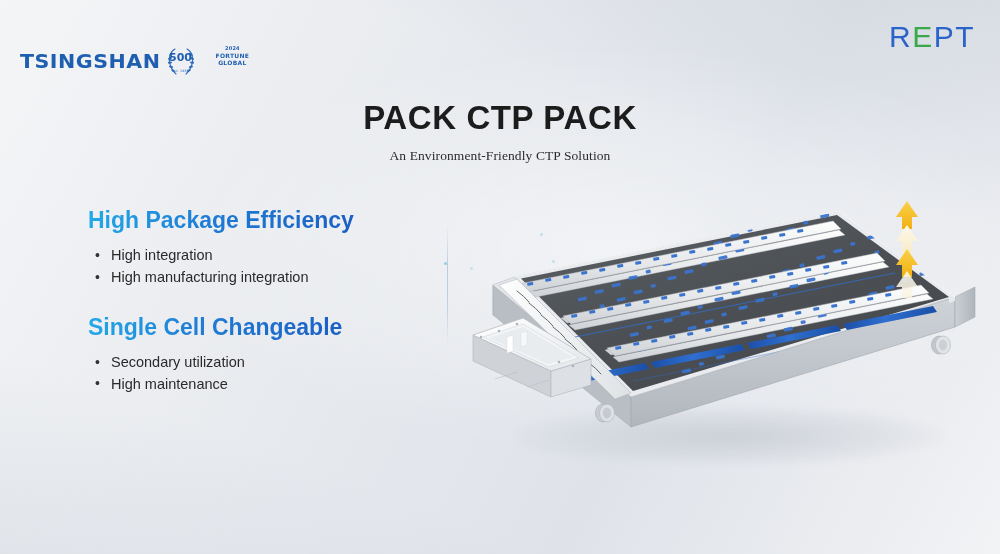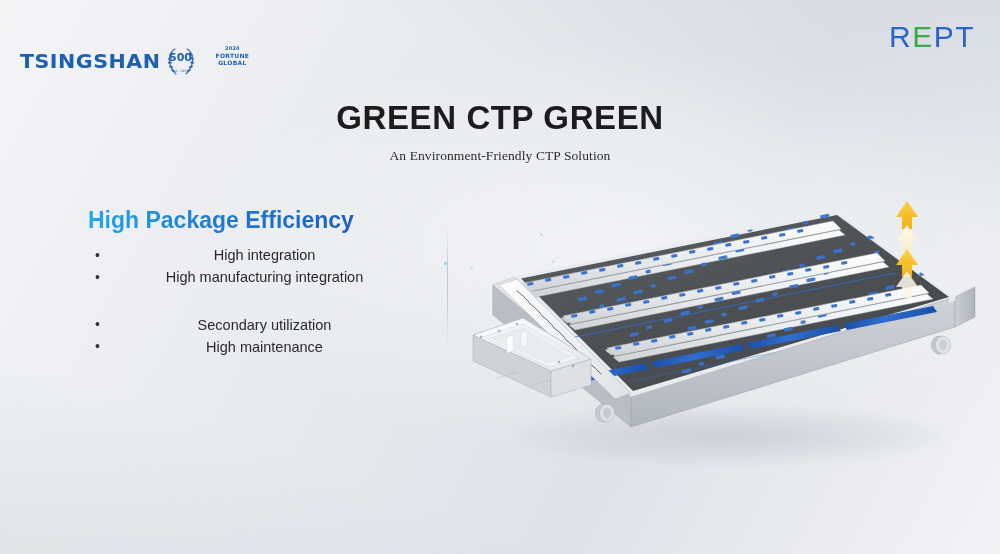--- a/index.html
+++ b/index.html
@@ -167,21 +167,20 @@
   }
   .feature-block + .feature-block { margin-top: 26px; }
   .bullets { list-style: none; margin: 0; padding: 0 0 0 7px; }
   .bullets li {
     position: relative;
     padding-left: 16px;
     font-family: "Liberation Sans", sans-serif;
     font-size: 14.5px;
     color: #2a2a2a;
     line-height: 1.5;
-    text-align: center;
   }
   .bullets li::before {
     content: "\2022";
     position: absolute;
     left: 0;
     top: -0.5px;
     font-size: 14px;
     color: #333;
   }
 
@@ -260,32 +259,33 @@
       <div class="ts-fortune">
         <span class="yr">2024</span>
         <span class="l1">FORTUNE</span>
         <span class="l2">GLOBAL</span>
       </div>
     </div>
   </div>
 
   <div class="rept-logo"><span>R</span><span class="g">E</span><span>PT</span></div>
 
-  <div class="title">GREEN CTP GREEN</div>
+  <div class="title">PACK CTP PACK</div>
   <div class="subtitle">An Environment-Friendly CTP Solution</div>
 
   <div class="features">
     <div class="feature-block">
       <div class="feature-heading">High Package Efficiency</div>
       <ul class="bullets">
         <li>High integration</li>
         <li>High manufacturing integration</li>
       </ul>
     </div>
     <div class="feature-block">
+      <div class="feature-heading">Single Cell Changeable</div>
       <ul class="bullets">
         <li>Secondary utilization</li>
         <li>High maintenance</li>
       </ul>
     </div>
   </div>
 
   <div class="product">
     <div class="shadow-ellipse"></div>
 

